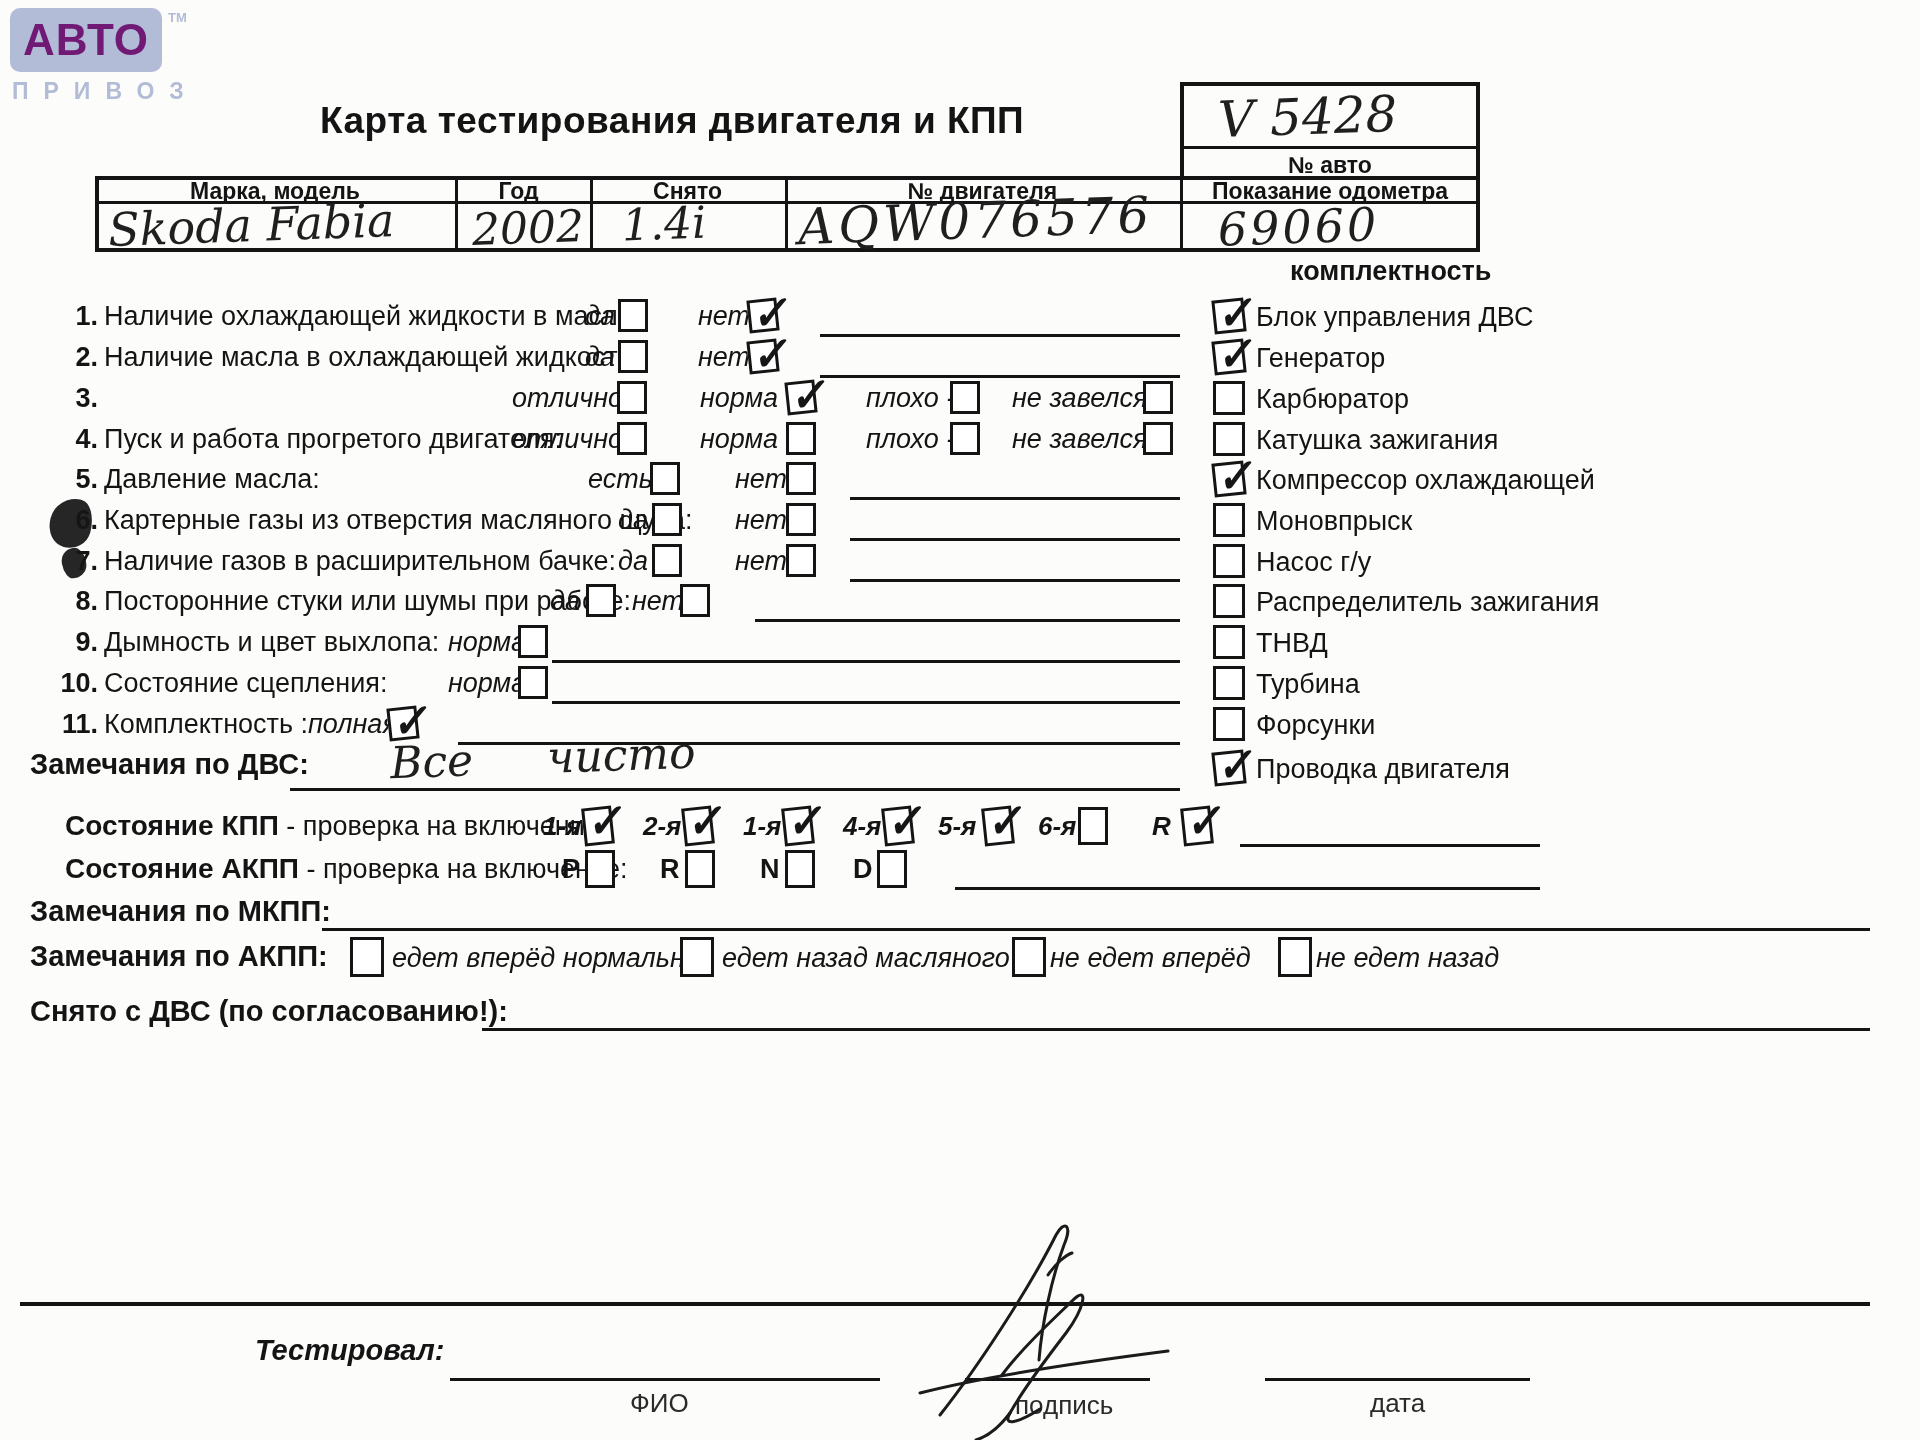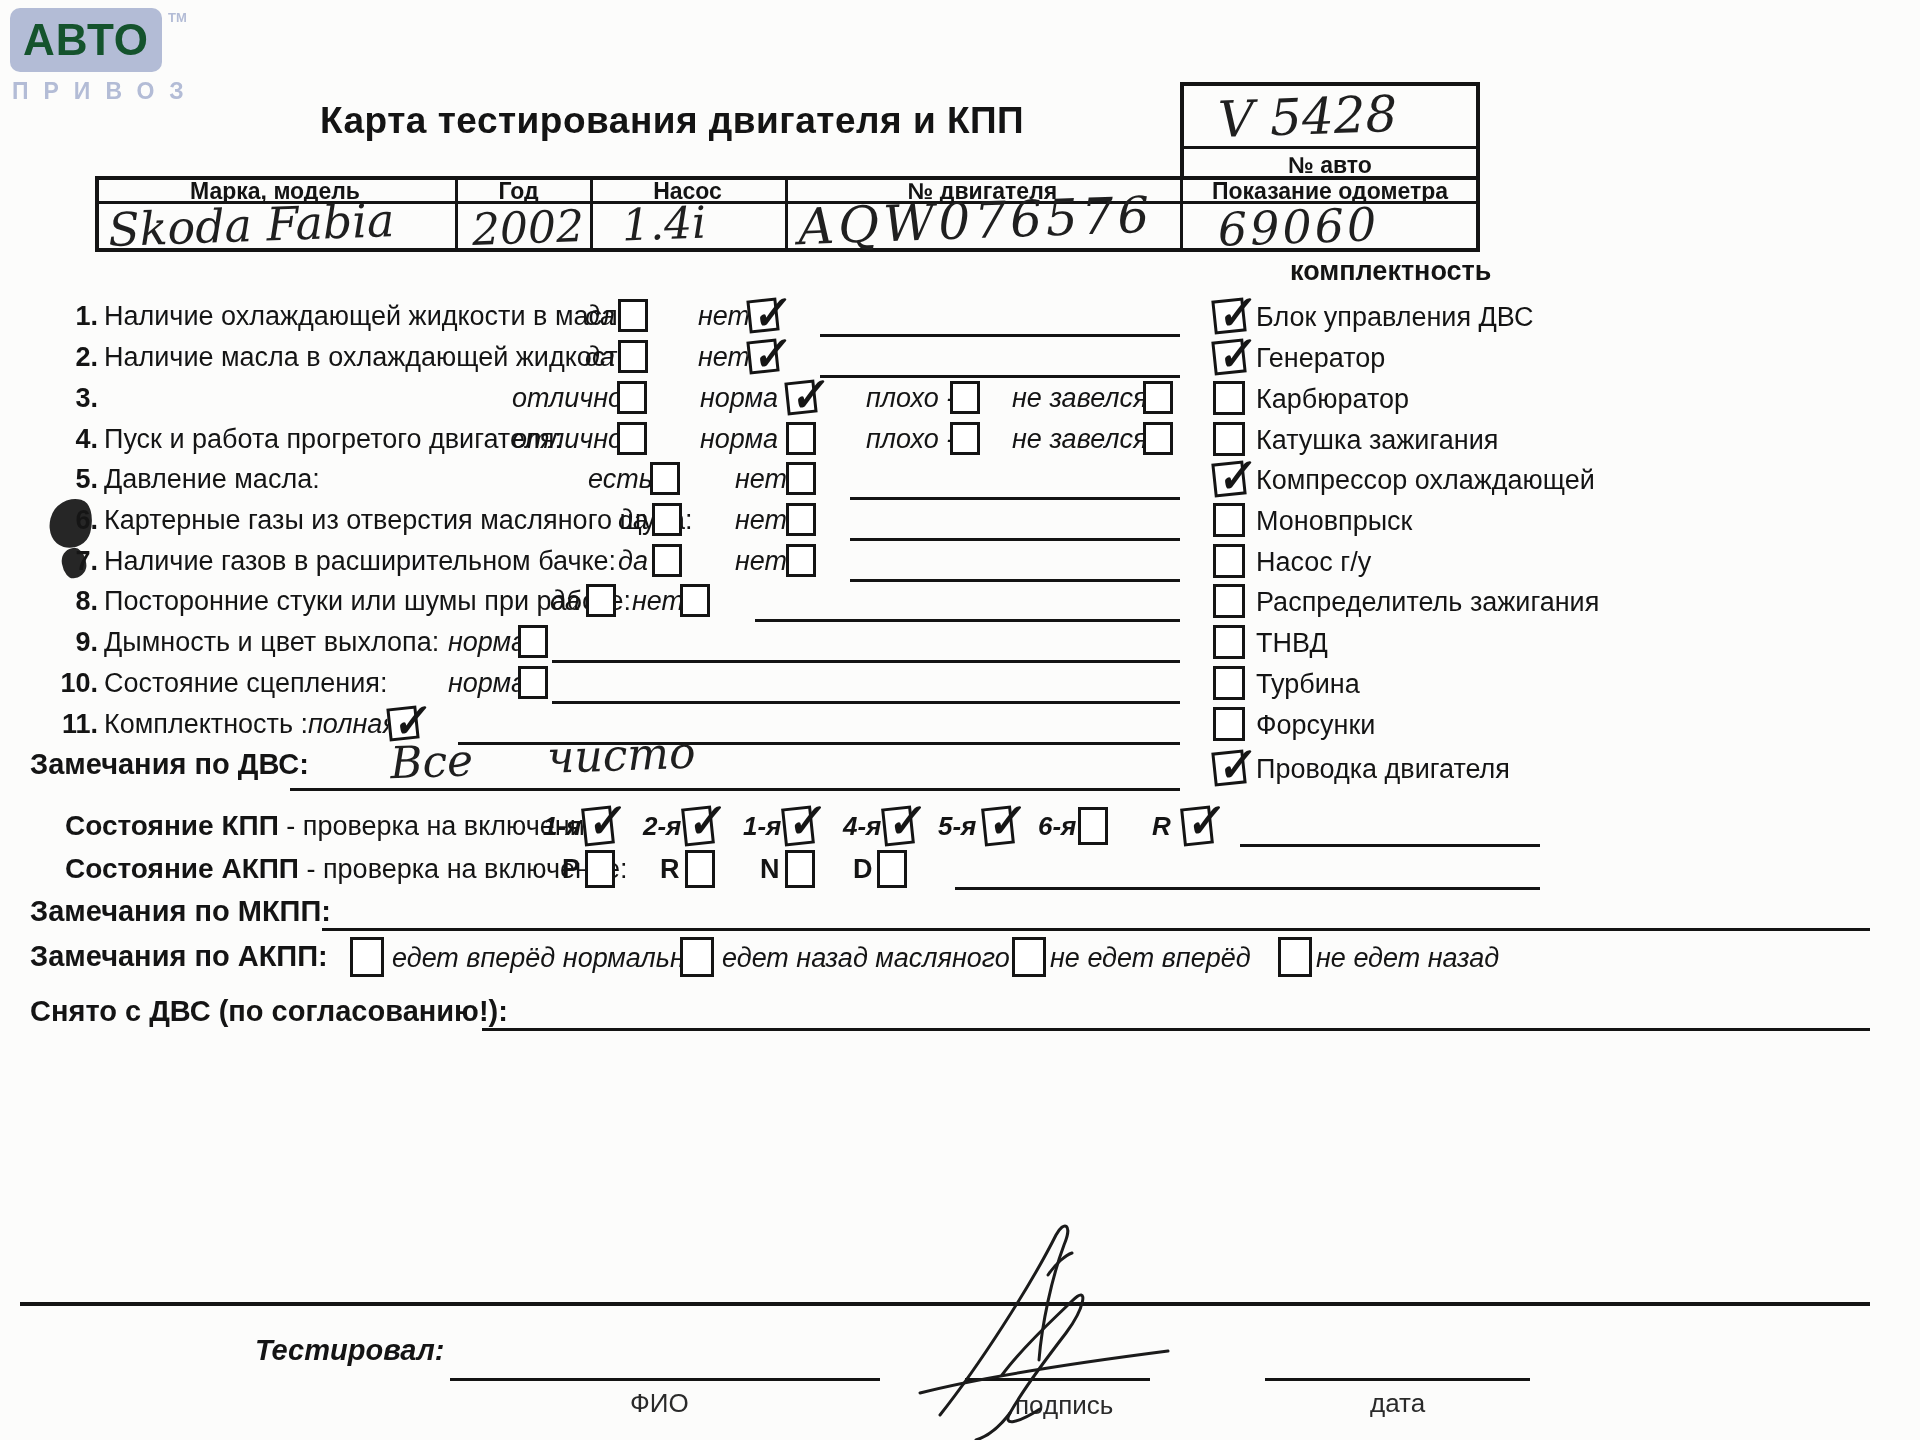--- a/index.html
+++ b/index.html
@@ -2,21 +2,21 @@
 <html><head>
 <meta charset="utf-8">
 <style>
   html,body{margin:0;padding:0;background:#e8e8e8;}
   .page{position:relative;width:1920px;height:1440px;background:#fcfcfb;overflow:hidden;
         font-family:"Liberation Sans",sans-serif;color:#141414;}
   .abs{position:absolute;}
   
   .logo-block{position:absolute;left:10px;top:8px;width:152px;height:64px;background:#b3bcd6;
               border-radius:10px;display:flex;align-items:center;justify-content:center;}
-  .logo-avto{color:#14532d;font-weight:bold;font-size:44px;letter-spacing:1px;}
+  .logo-avto{color:#701a75;font-weight:bold;font-size:44px;letter-spacing:1px;}
   .logo-tm{position:absolute;left:168px;top:10px;font-size:13px;color:#b3bcd6;font-weight:bold;}
   .logo-privoz{position:absolute;left:12px;top:78px;color:#b3bcd6;font-weight:bold;
                font-size:23px;letter-spacing:15px;}
   
   .title{position:absolute;left:320px;top:100px;font-size:37px;font-weight:bold;letter-spacing:.5px;}
   
   .rect{position:absolute;border:4px solid #141414;box-sizing:border-box;background:transparent;}
   .hline{position:absolute;height:0;border-bottom:3px solid #141414;}
   .vline{position:absolute;width:0;border-left:3px solid #141414;}
   .th{position:absolute;font-weight:bold;font-size:23px;text-align:center;line-height:26px;}
@@ -65,21 +65,21 @@
   <div class="th" style="left:1180px;top:152px;width:300px;">№ авто</div>
 
   <div class="rect" style="left:95px;top:176px;width:1385px;height:76px;"></div>
   <div class="hline" style="left:95px;top:201px;width:1385px;"></div>
   <div class="vline" style="left:455px;top:176px;height:76px;"></div>
   <div class="vline" style="left:590px;top:176px;height:76px;"></div>
   <div class="vline" style="left:785px;top:176px;height:76px;"></div>
   <div class="vline" style="left:1180px;top:176px;height:76px;"></div>
   <div class="th" style="left:95px;top:178px;width:360px;">Марка, модель</div>
   <div class="th" style="left:455px;top:178px;width:127px;">Год</div>
-  <div class="th" style="left:590px;top:178px;width:195px;">Насос</div>
+  <div class="th" style="left:590px;top:178px;width:195px;">Снято</div>
   <div class="th" style="left:785px;top:178px;width:395px;">№ двигателя</div>
   <div class="th" style="left:1180px;top:178px;width:300px;">Показание одометра</div>
   <div class="hand" style="left:108px;top:198px;font-size:46px;">Skoda Fabia</div>
   <div class="hand" style="left:472px;top:202px;font-size:44px;">2002</div>
   <div class="hand" style="left:622px;top:198px;font-size:44px;">1.4i</div>
   <div class="hand" style="left:798px;top:192px;font-size:50px;letter-spacing:4px;">AQW076576</div>
   <div class="hand" style="left:1218px;top:200px;font-size:46px;letter-spacing:3px;">69060</div>
 
   <div class="sect-label" style="left:1290px;top:256px;font-size:27px;">комплектность</div>
 

